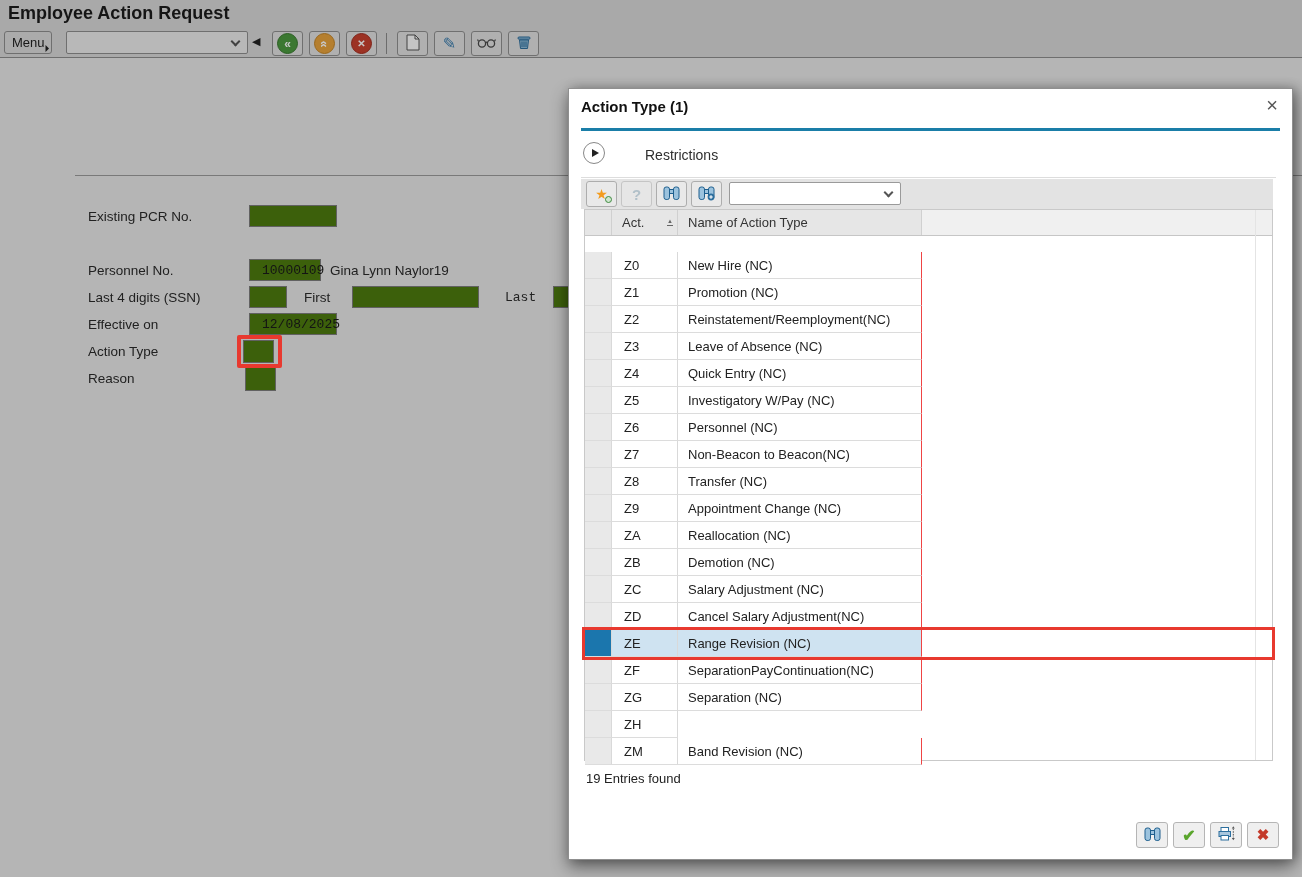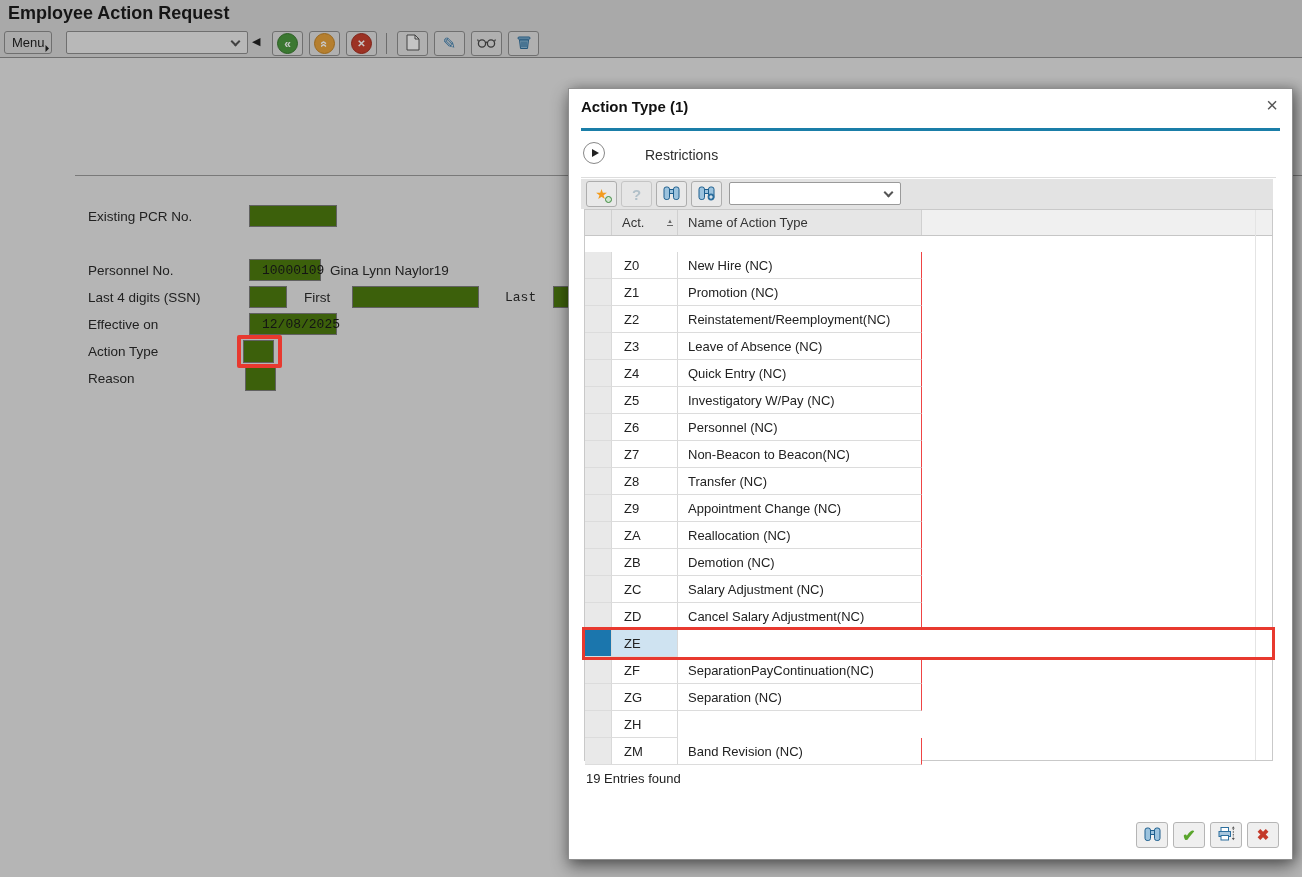--- a/index.html
+++ b/index.html
@@ -312,20 +312,21 @@
 
   <div class="trow">
     <div class="cell sel"></div>
     <div class="cell code">ZD</div>
     <div class="cell name">Cancel Salary Adjustment(NC)</div>
   </div>
 
   <div class="trow selected">
     <div class="cell sel"></div>
     <div class="cell code">ZE</div>
+    <div class="cell name">Range Revision (NC)</div>
   </div>
 
   <div class="trow">
     <div class="cell sel"></div>
     <div class="cell code">ZF</div>
     <div class="cell name">SeparationPayContinuation(NC)</div>
   </div>
 
   <div class="trow">
     <div class="cell sel"></div>

